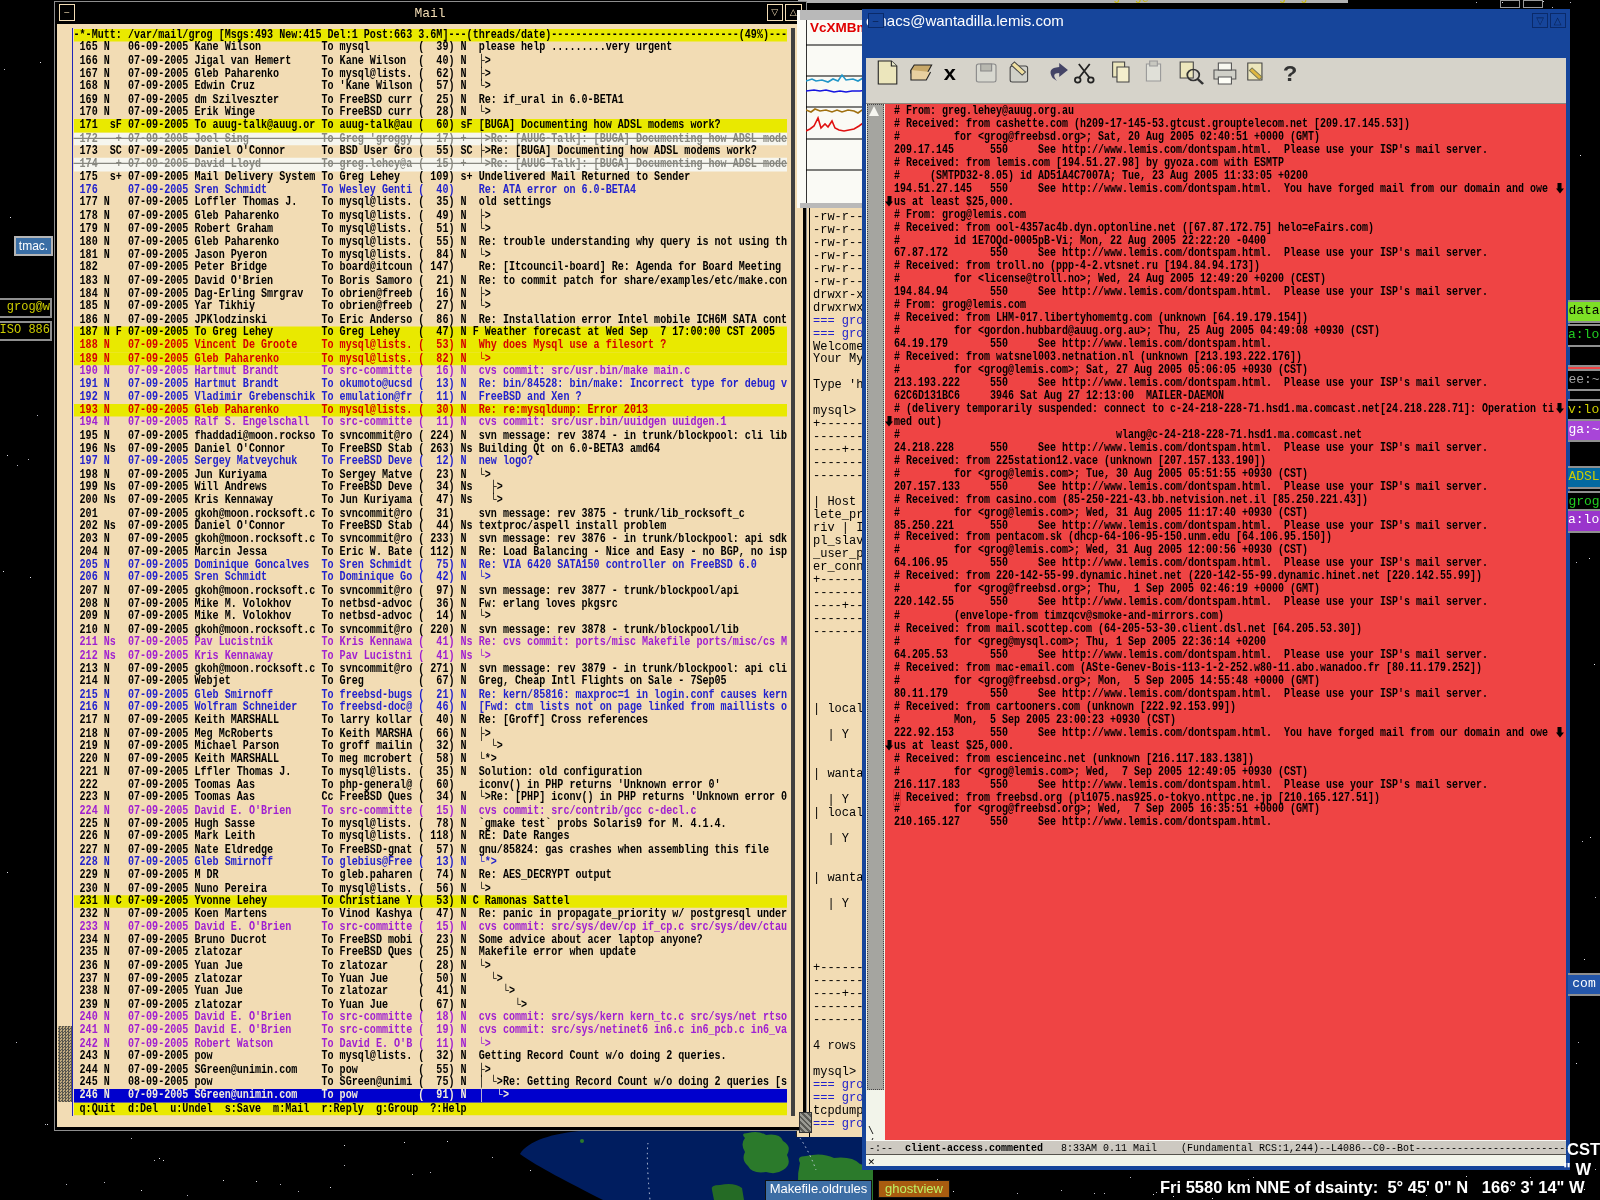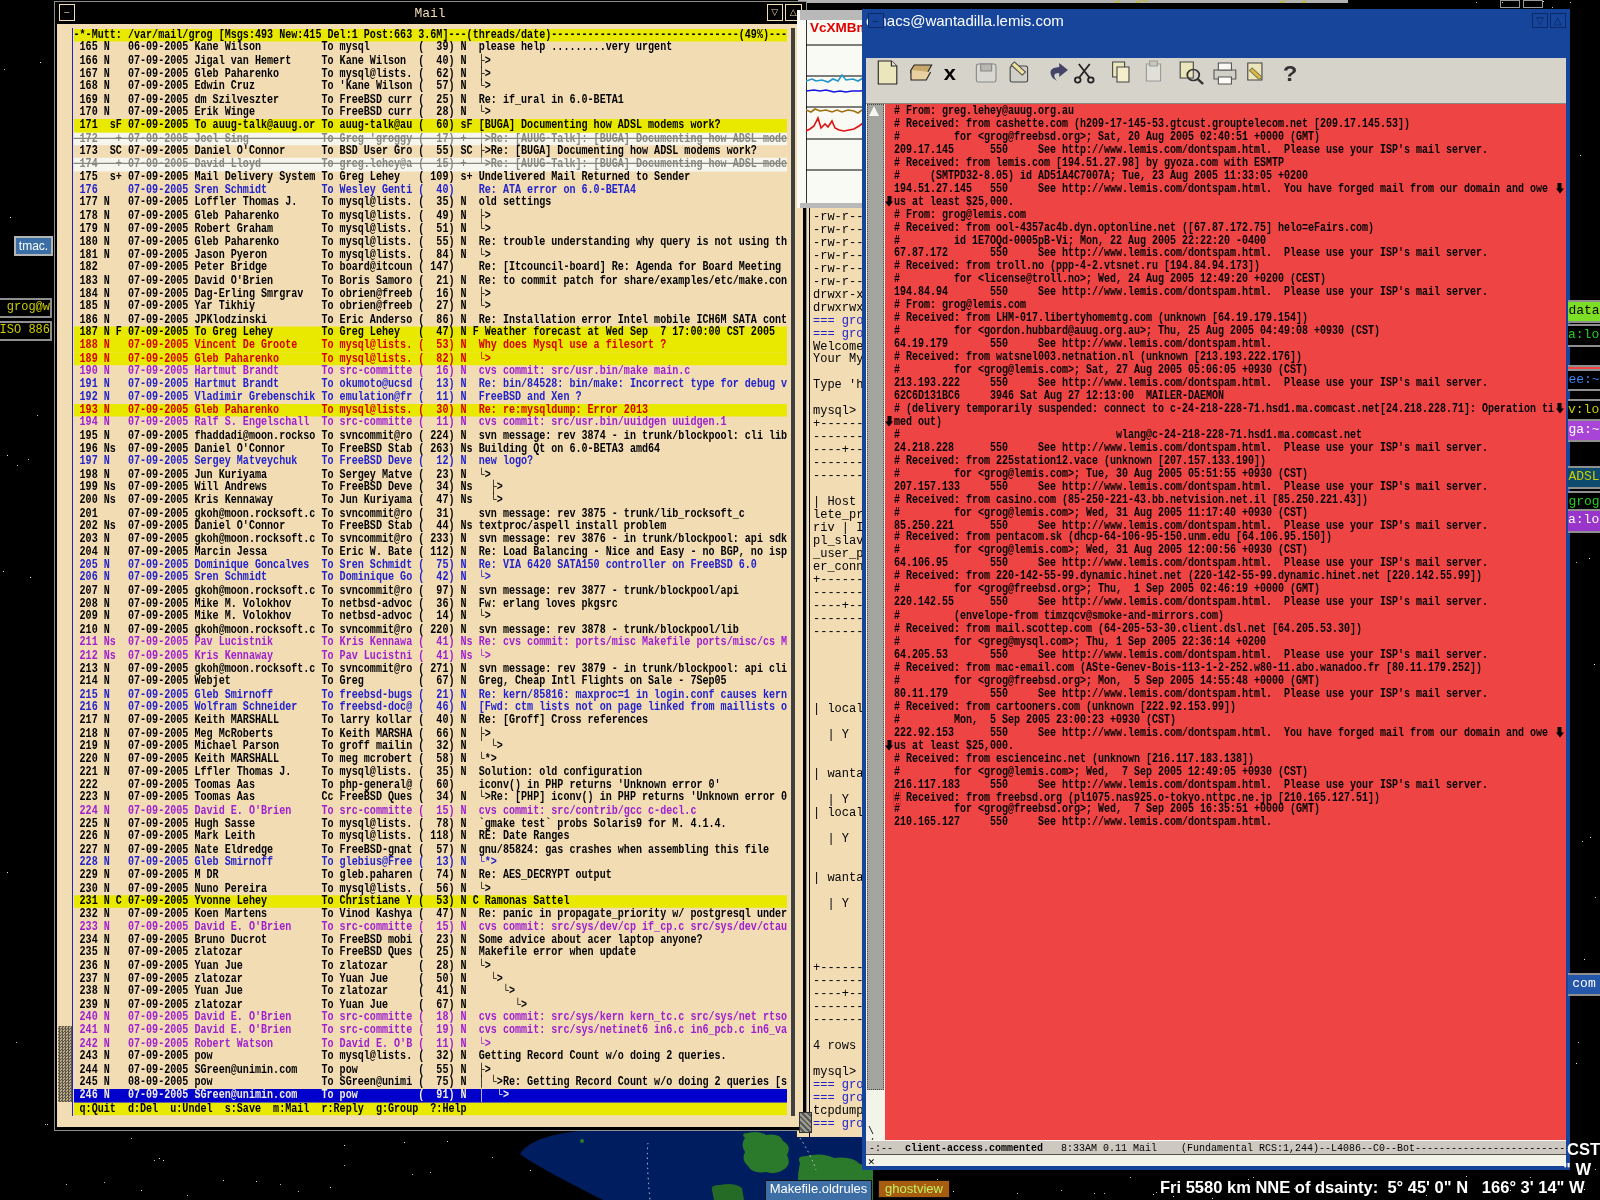--- a/index.html
+++ b/index.html
@@ -332,24 +332,24 @@
     <path d="M7.5 0 h-4 v5.5 h-2.5 l4 5 4 -5 h-1.5 z" fill="#000"></path>
   </svg>
 
 <div class="abs" style="left:14px;top:236px;width:39px;height:20px;background:#3a6ea5;border:2px solid #b5b5b5;color:#fff;font-size:12px;line-height:16px;text-align:center;font-family:'Liberation Sans'">tmac.</div>
 <div class="abs" style="left:-4px;top:298px;width:56px;height:20px;background:#000;border:2px solid #8f8f8f;color:#cdcd00;font-size:12px;line-height:15px;text-align:right;font-family:'Liberation Mono'">grog@w</div>
 <div class="abs" style="left:-4px;top:321px;width:56px;height:20px;background:#000;border:2px solid #8f8f8f;color:#cdcd00;font-size:12px;line-height:15px;text-align:right;font-family:'Liberation Mono'">ISO 886</div>
 
 <div class="icon" style="left:1568px;top:300px;width:32px;height:23px;background:#7ddf25;color:#000">data</div>
 <div class="icon" style="left:1568px;top:324px;width:32px;height:23px;background:#000;color:#21cd21">a:log</div>
 <div class="icon" style="left:1568px;top:365px;width:40px;height:23px;background:#ef4444;color:#fff">onne</div>
-<div class="icon" style="left:1568px;top:369px;width:32px;height:22px;background:#000;color:#3b82f6">ee:~</div>
+<div class="icon" style="left:1568px;top:369px;width:32px;height:22px;background:#000;color:#a3a3a3">ee:~</div>
 <div class="icon" style="left:1568px;top:399px;width:32px;height:22px;background:#000;color:#cdcd00">v:log</div>
 <div class="icon" style="left:1568px;top:419px;width:32px;height:23px;background:#a845d8;color:#fff">ga:~</div>
-<div class="icon" style="left:1568px;top:466px;width:32px;height:23px;background:#0c4a6e;color:#cdcd00">ADSL</div>
+<div class="icon" style="left:1568px;top:466px;width:32px;height:23px;background:#0369a1;color:#cdcd00">ADSL</div>
 <div class="icon" style="left:1568px;top:491px;width:32px;height:22px;background:#000;color:#21cd21">grog</div>
 <div class="icon" style="left:1568px;top:509px;width:32px;height:24px;background:#9a35cc;color:#fff">a:log</div>
 <div class="icon" style="left:1568px;top:973px;width:32px;height:23px;background:#2456aa;color:#fff">com</div>
 
 <div class="abs" style="left:765px;top:1180px;width:107px;height:34px;background:#3d6ea5;border:1px solid #111;color:#fff;font-size:13px;line-height:16px;text-align:center;font-family:'Liberation Sans'">Makefile.oldrules</div>
 <div class="abs" style="left:878px;top:1180px;width:72px;height:18px;background:#a85c10;border:1px solid #111;color:#bef264;font-size:13px;line-height:16px;text-align:center;font-family:'Liberation Sans'">ghostview</div>
 
 <div class="cap" style="left:1567px;top:1140px">CST</div>
 <div class="cap" style="left:1563px;top:1160px">" W</div>
 <div class="cap" style="left:1160px;top:1178px">Fri 5580 km NNE of dsainty:  5° 45' 0" N   166° 3' 14" W</div>

